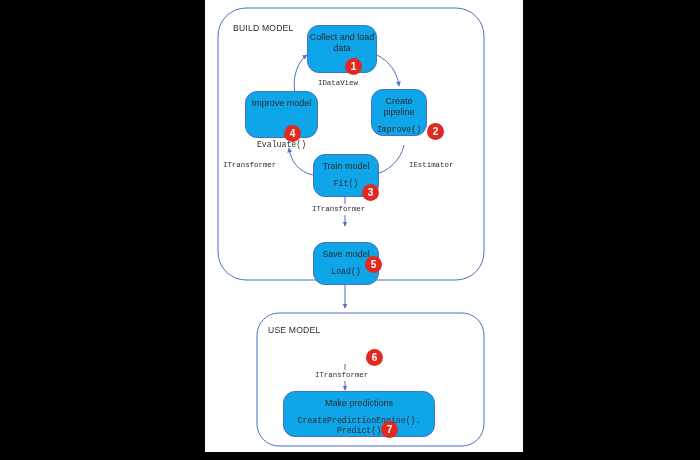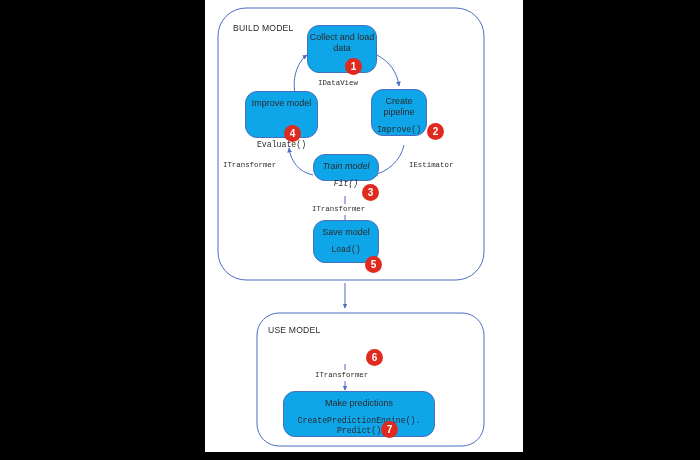--- a/index.html
+++ b/index.html
@@ -155,29 +155,29 @@
 
       <div class="node" style="left:166px; top:89px; width:56px; height:47px;">
         <div class="node-title">Create pipeline</div>
         <div class="node-code">Improve()</div>
       </div>
       <div class="badge" style="left:222px; top:123px;">2</div>
 
       <div class="edge-label" style="left:18px; top:161px;">ITransformer</div>
       <div class="edge-label" style="left:204px; top:161px;">IEstimator</div>
 
-      <div class="node" style="left:108px; top:154px; width:66px; height:27px;font-style:italic;">
+      <div class="node" style="left:108px; top:154px; width:66px; height:43px;">
         <div class="node-title">Train model</div>
         <div class="node-code">Fit()</div>
       </div>
       <div class="badge" style="left:157px; top:184px;">3</div>
 
       <div class="edge-label" style="left:107px; top:205px;">ITransformer</div>
 
-      <div class="node" style="left:108px; top:220px; width:66px; height:43px;">
+      <div class="node" style="left:108px; top:242px; width:66px; height:43px;">
         <div class="node-title">Save model</div>
         <div class="node-code">Load()</div>
       </div>
       <div class="badge" style="left:160px; top:256px;">5</div>
 
       <div class="badge" style="left:161px; top:349px;">6</div>
 
       <div class="edge-label" style="left:110px; top:371px;">ITransformer</div>
 
       <div class="node" style="left:78px; top:391px; width:152px; height:46px;">

